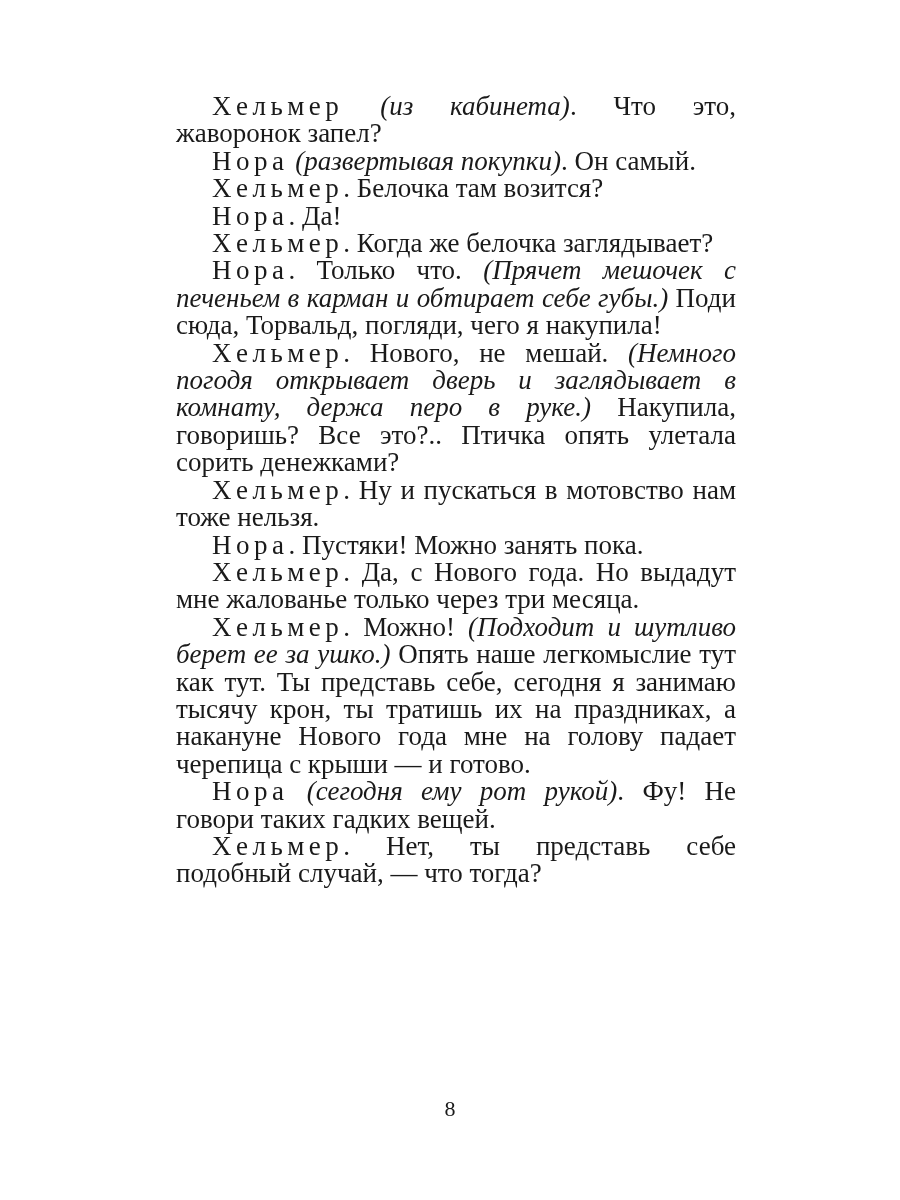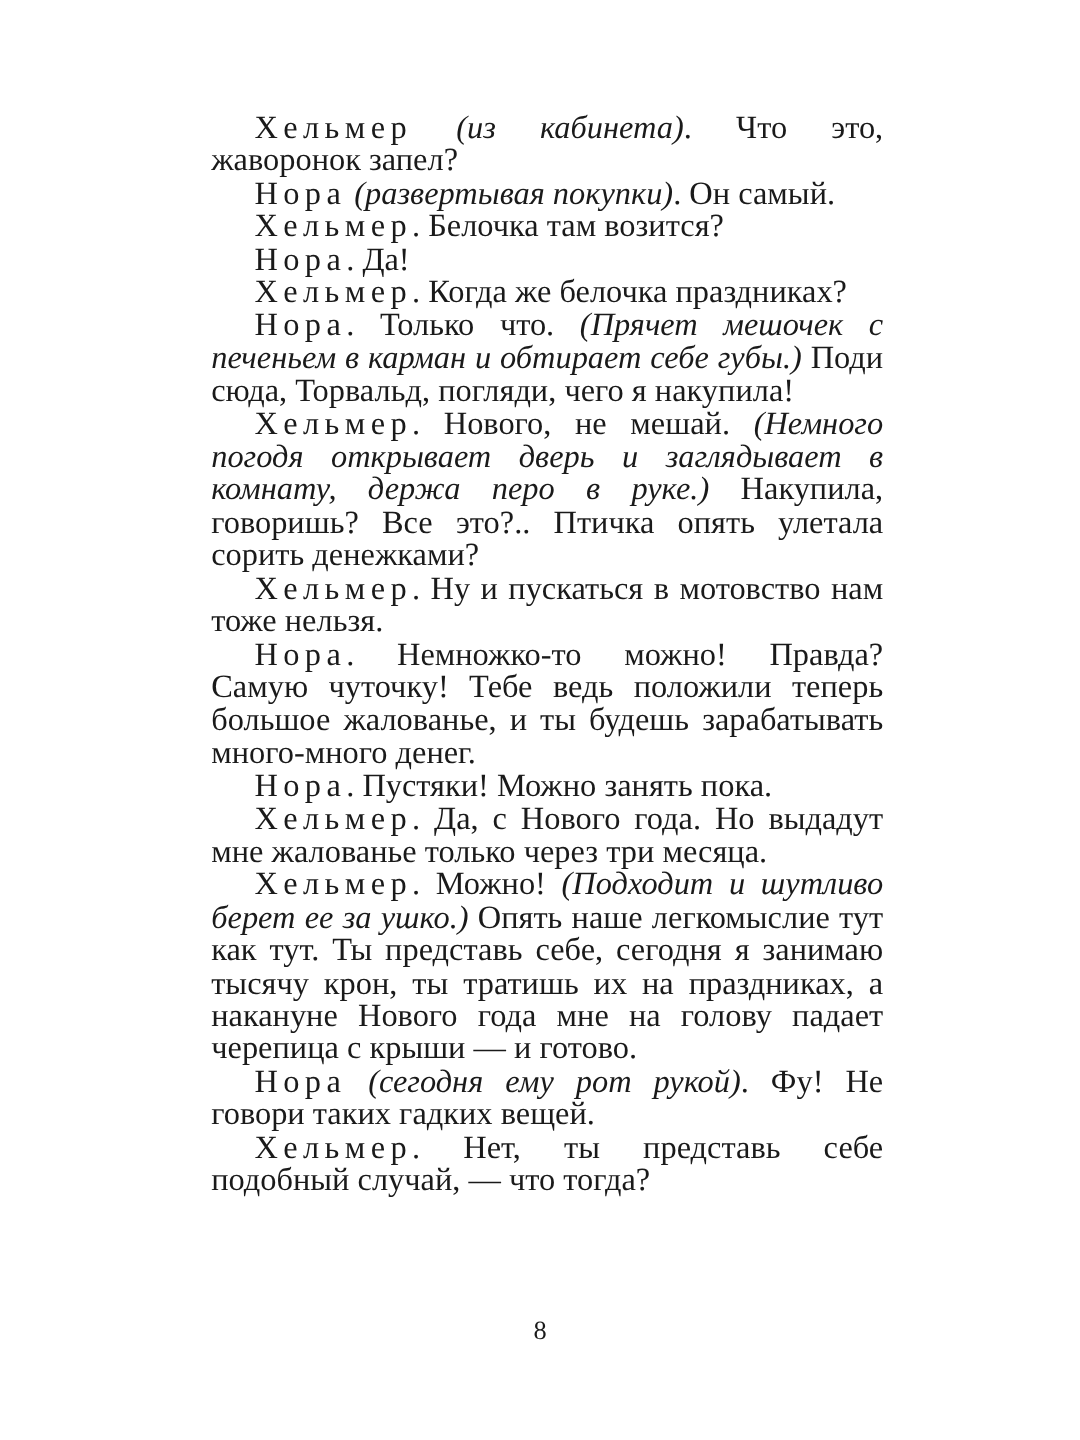--- a/index.html
+++ b/index.html
@@ -19,24 +19,23 @@
   }
 </style>
 </head>
 <body>
 
 <div class="page" id="page">
     <p class="para"><span class="speaker">Хельмер</span><span> </span><span class="dir">(из кабинета)</span><span>. Что это, жаворонок запел?</span></p>
     <p class="para"><span class="speaker">Нора</span><span> </span><span class="dir">(развертывая покупки)</span><span>. Он самый.</span></p>
     <p class="para"><span class="speaker">Хельмер</span><span>. Белочка там возится?</span></p>
     <p class="para"><span class="speaker">Нора</span><span>. Да!</span></p>
-    <p class="para"><span class="speaker">Хельмер</span><span>. Когда же белочка праздниках?</span></p>
+    <p class="para"><span class="speaker">Хельмер</span><span>. Когда же белочка заглядывает?</span></p>
     <p class="para"><span class="speaker">Нора</span><span>. Только что. </span><span class="dir">(Прячет мешочек с печеньем в карман и обтирает себе губы.)</span><span> Поди сюда, Тор­вальд, погляди, чего я накупила!</span></p>
     <p class="para"><span class="speaker">Хельмер</span><span>. Нового, не мешай. </span><span class="dir">(Немного погодя открывает дверь и заглядывает в комнату, держа перо в руке.)</span><span> Накупила, говоришь? Все это?.. Птичка опять улетала сорить денежками?</span></p>
     <p class="para"><span class="speaker">Хельмер</span><span>. Ну и пускаться в мотовство нам то­же нельзя.</span></p>
-    <p class="para"><span class="speaker">Нора</span><span>. Немножко-то можно! Правда? Самую чуточку! Тебе ведь положили теперь большое жа­лованье, и ты будешь зарабатывать много-много де­нег.</span></p>
     <p class="para"><span class="speaker">Нора</span><span>. Пустяки! Можно занять пока.</span></p>
     <p class="para"><span class="speaker">Хельмер</span><span>. Да, с Нового года. Но выдадут мне жалованье только через три месяца.</span></p>
     <p class="para"><span class="speaker">Хельмер</span><span>. Можно! </span><span class="dir">(Подходит и шутливо берет ее за ушко.)</span><span> Опять наше легкомыслие тут как тут. Ты представь себе, сегодня я занимаю тысячу крон, ты тратишь их на праздниках, а накануне Нового года мне на голову падает черепица с крыши — и готово.</span></p>
     <p class="para"><span class="speaker">Нора</span><span> </span><span class="dir">(сегодня ему рот рукой)</span><span>. Фу! Не говори таких гадких вещей.</span></p>
     <p class="para"><span class="speaker">Хельмер</span><span>. Нет, ты представь себе подобный случай, — что тогда?</span></p>
   </div>
 <div class="page-number">8</div>
 
 </body></html>

